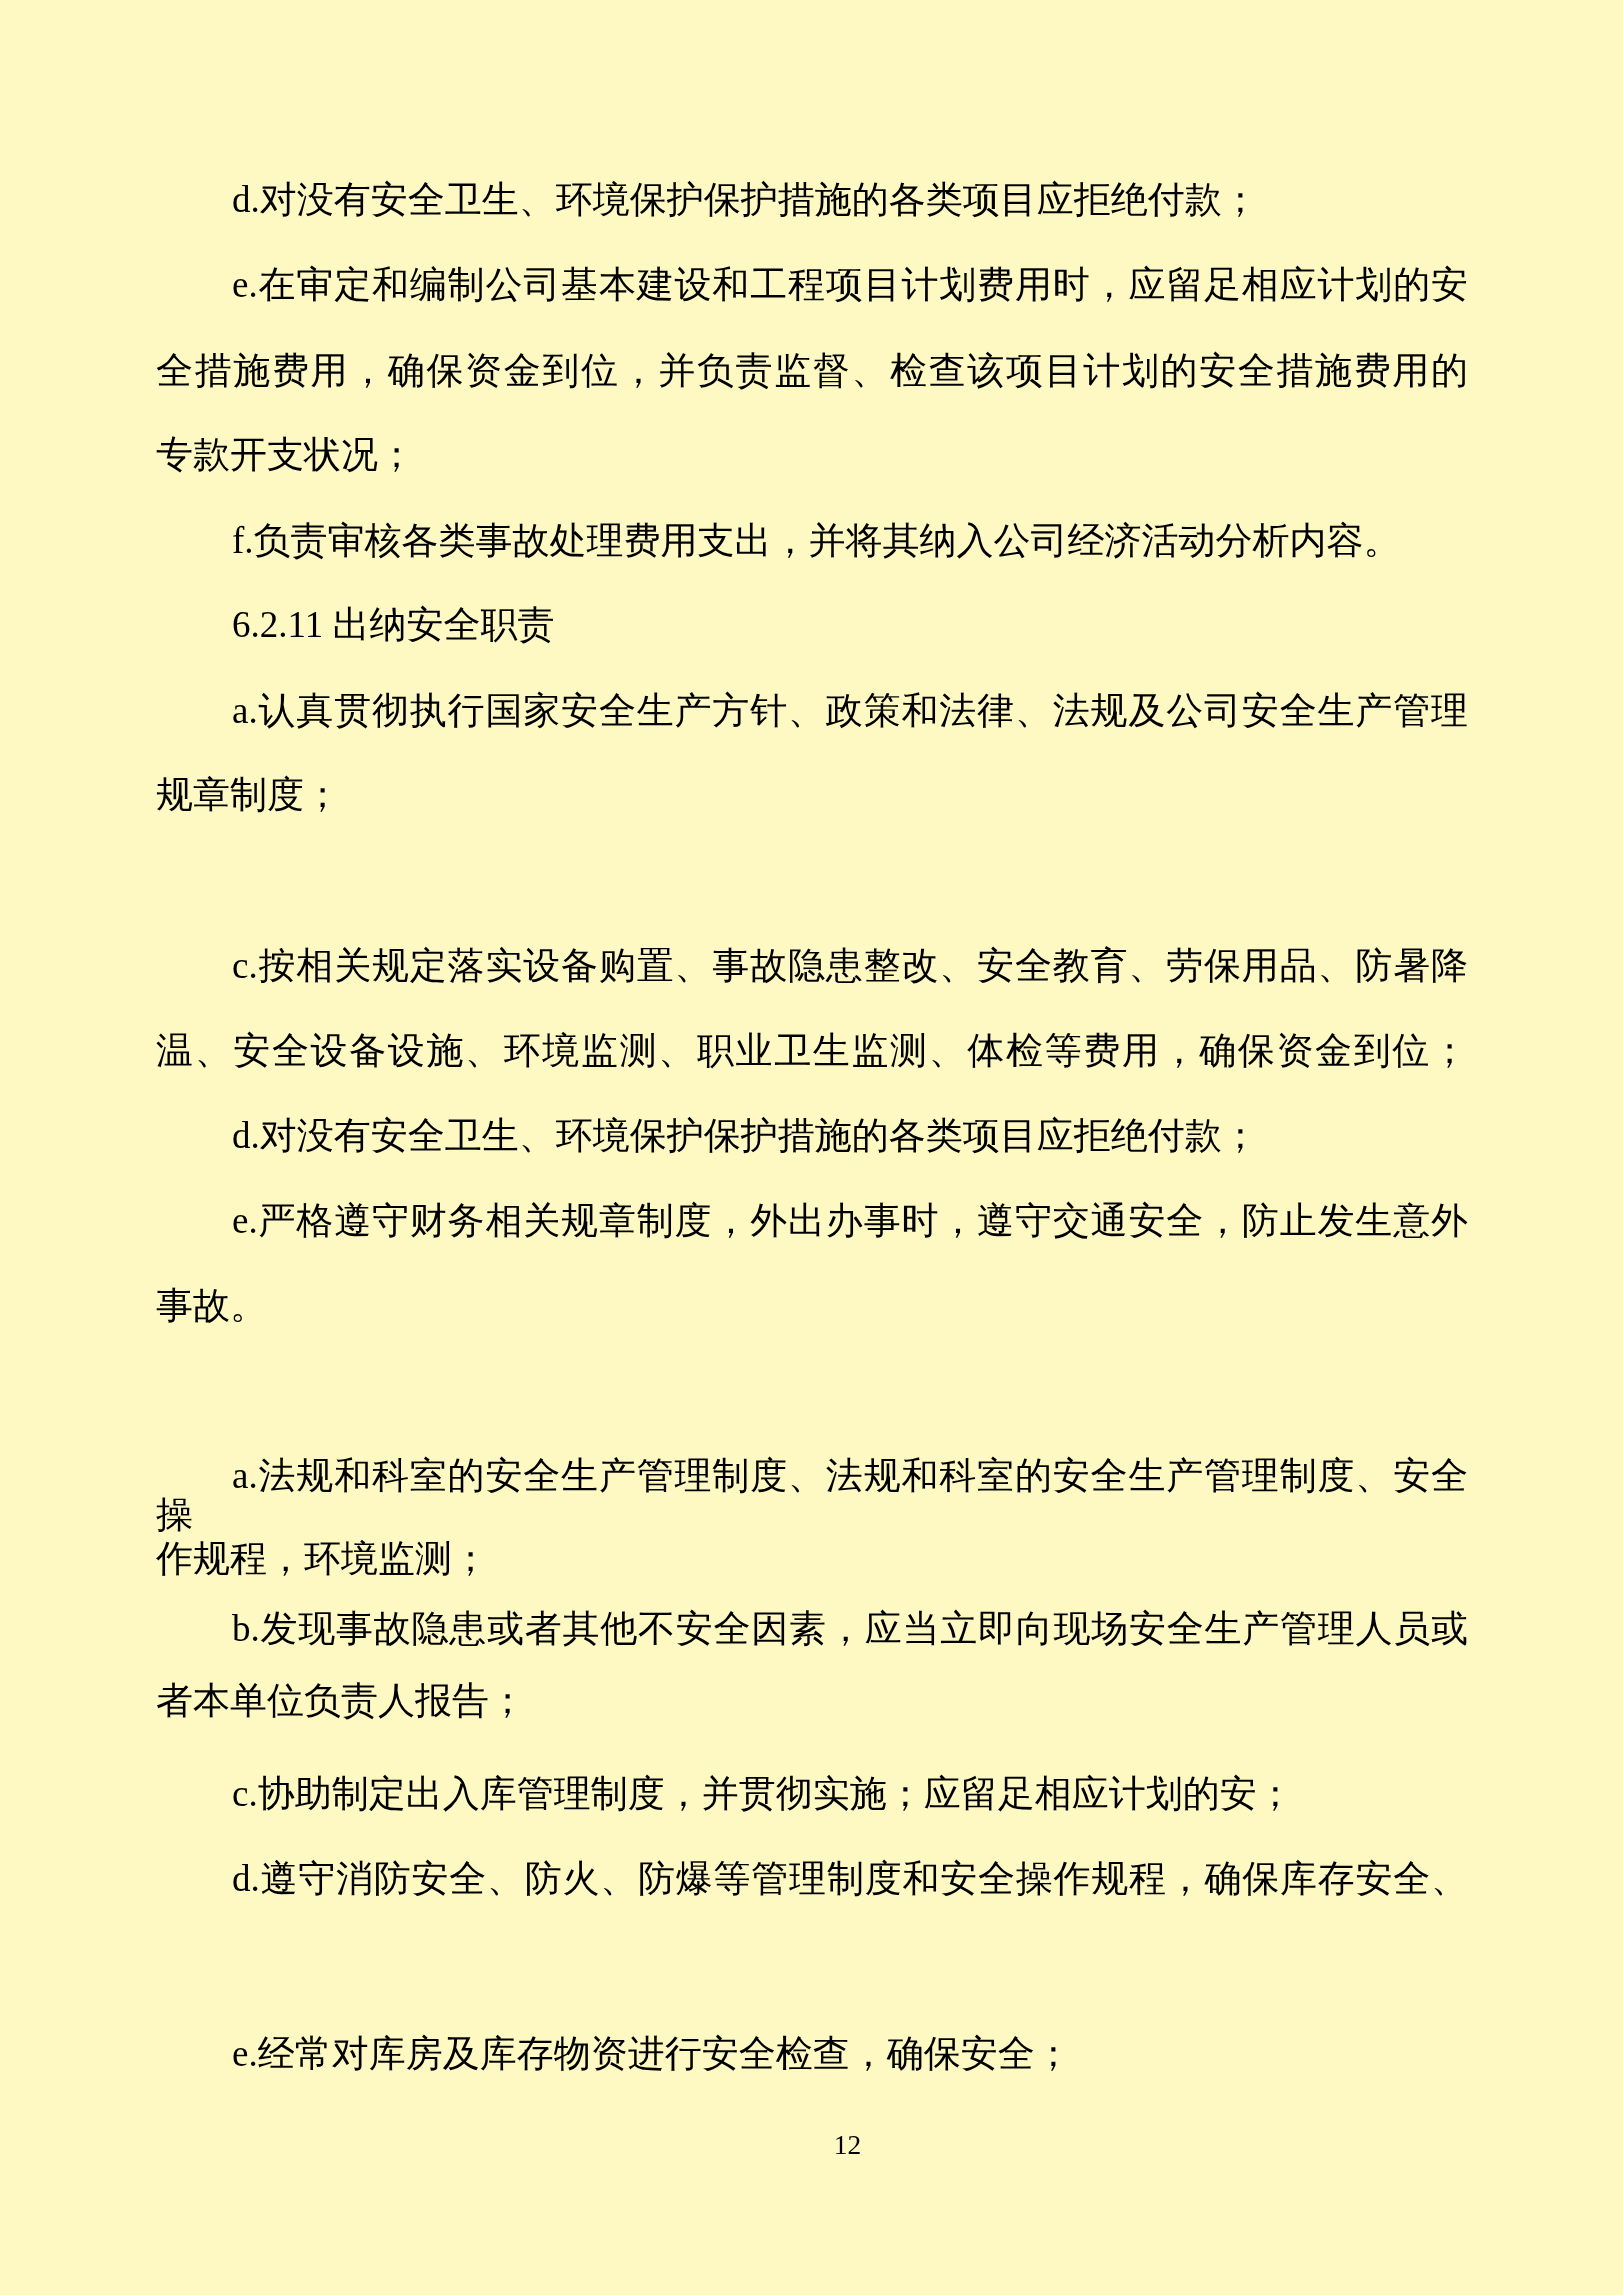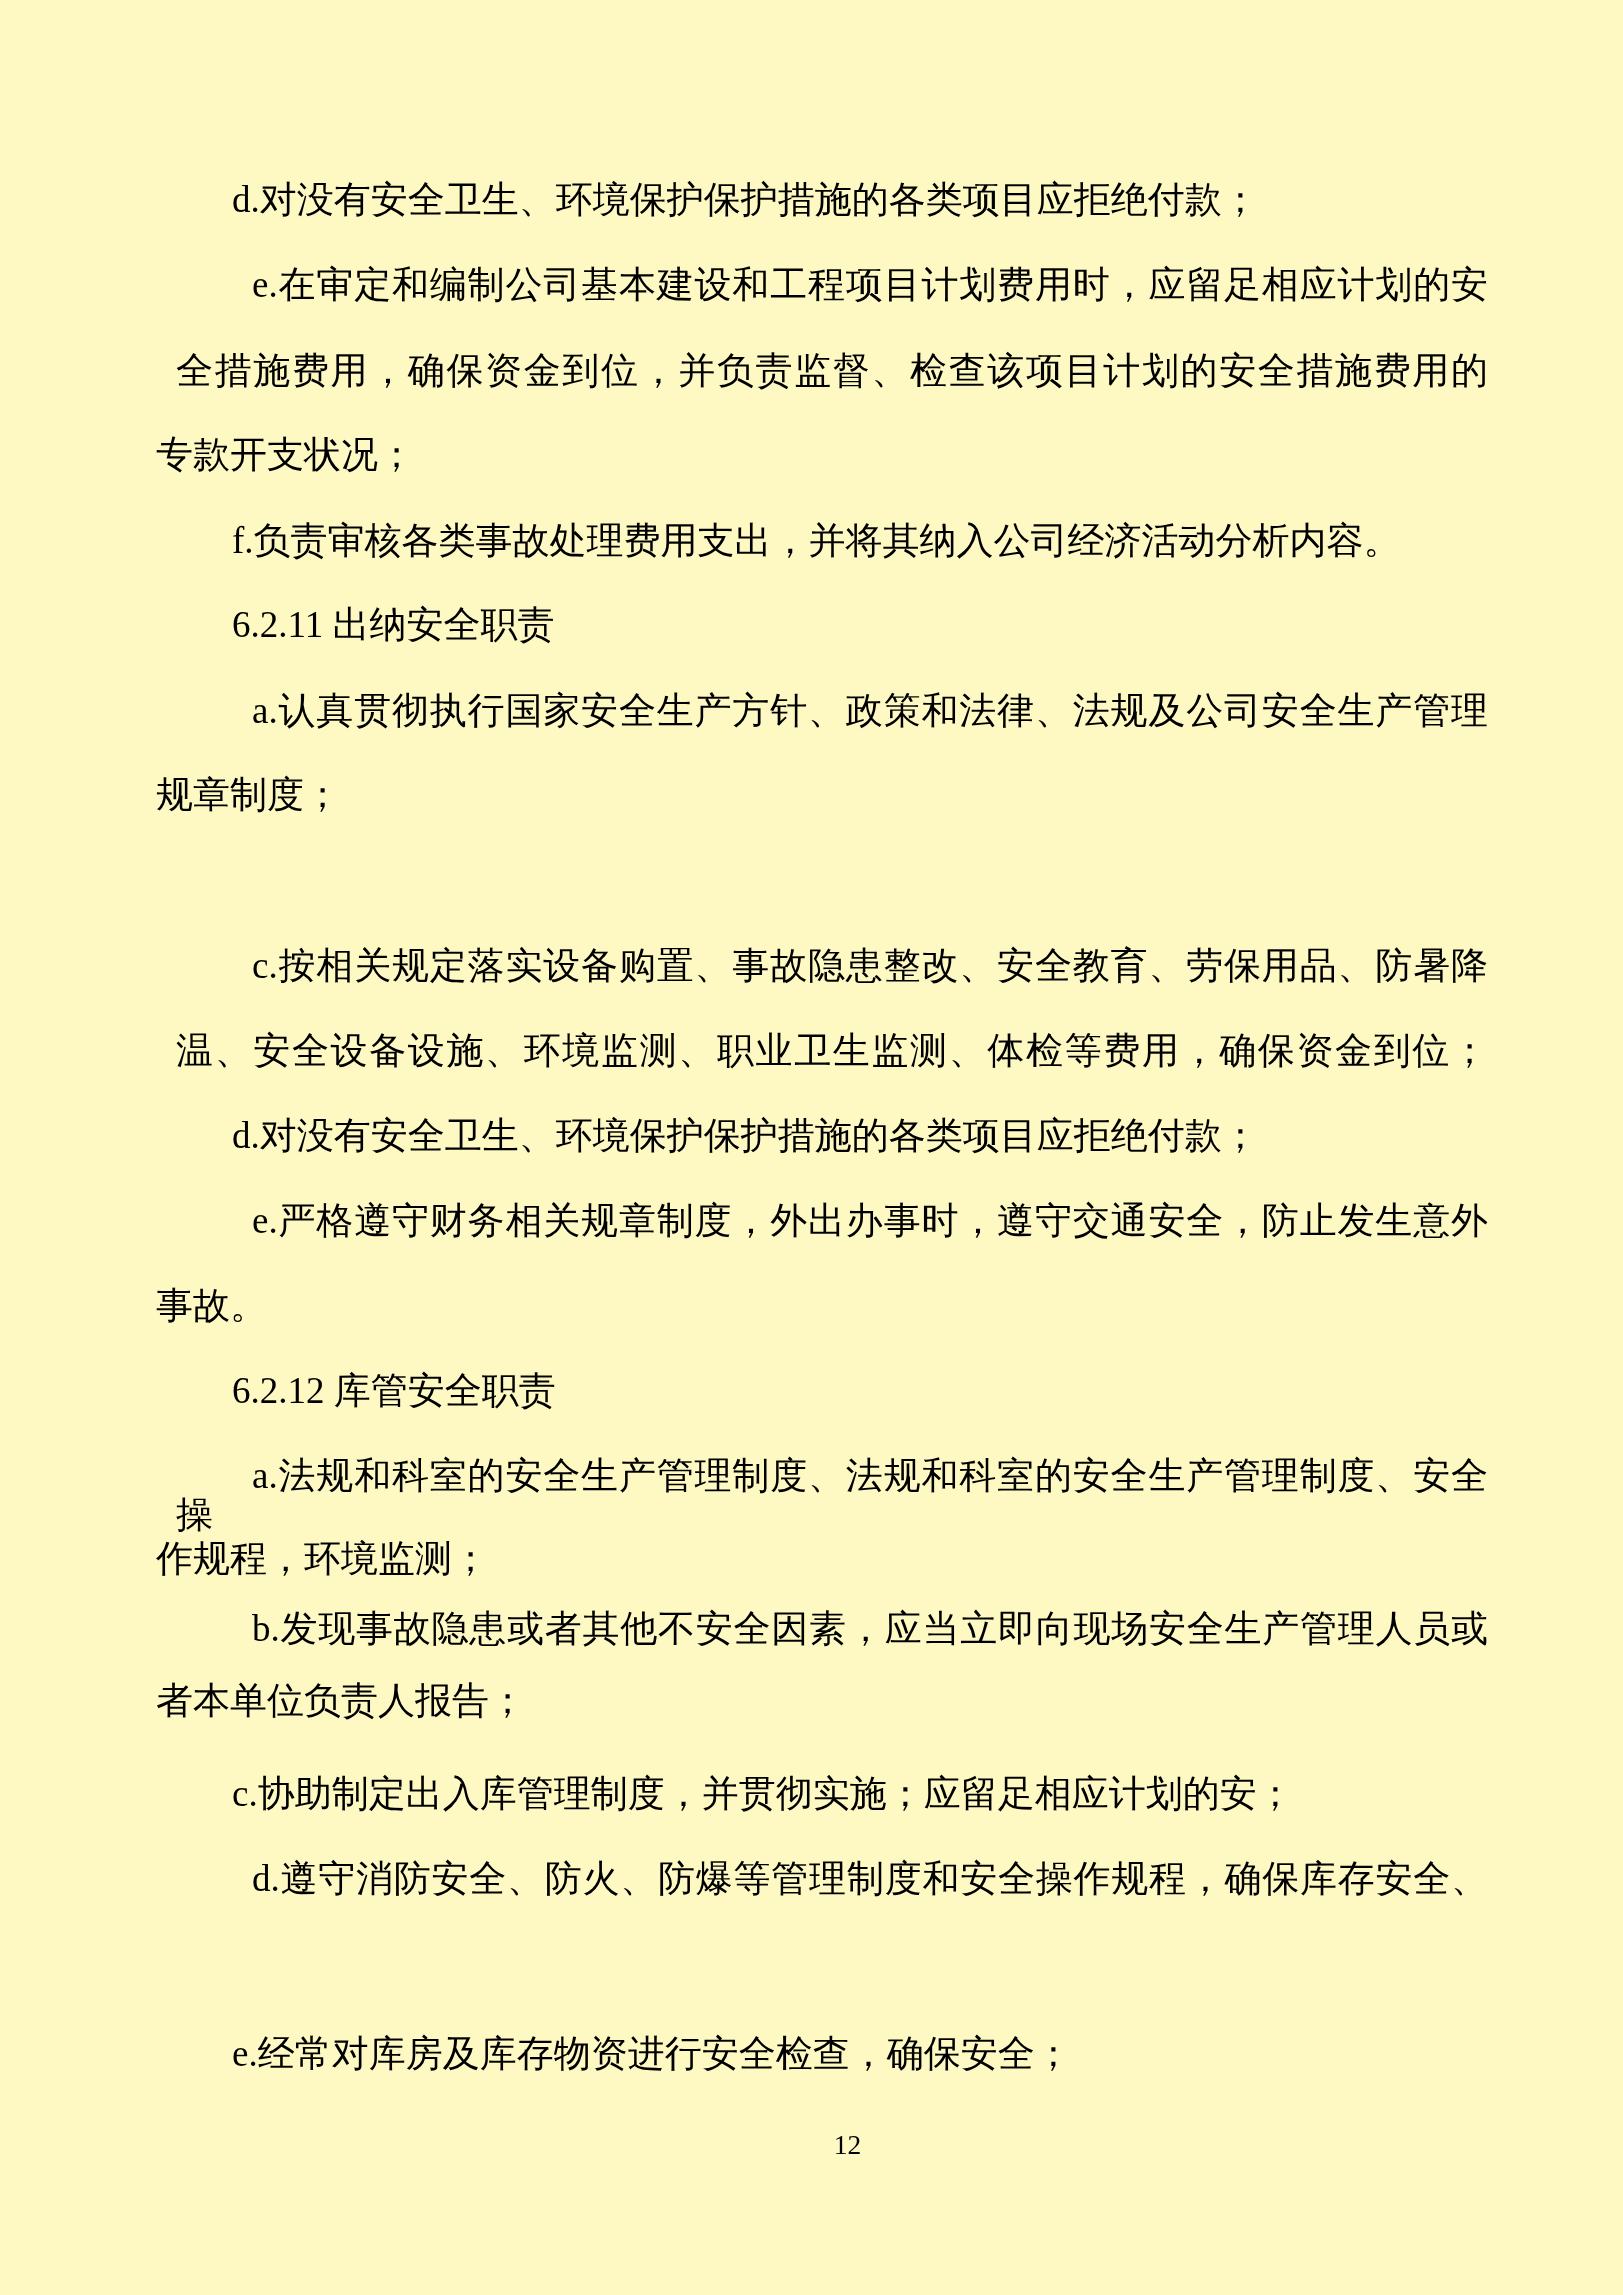--- a/index.html
+++ b/index.html
@@ -26,21 +26,20 @@
     text-align: left;
     letter-spacing: 0;
   }
   .line.indent {
     text-indent: 76px;
   }
   .line.fill {
     text-align: justify;
     text-align-last: justify;
     text-justify: inter-character;
-    margin-left: 20px;
   }
   .page-number {
     position: absolute;
     left: 0;
     top: 2130px;
     width: 1623px;
     text-align: center;
     font-size: 27.4px;
     line-height: 30px;
     padding-left: 36px;
@@ -57,21 +56,20 @@
   <div class="line" style="top:435px">专款开支状况；</div>
   <div class="line indent" style="top:521px">f.负责审核各类事故处理费用支出，并将其纳入公司经济活动分析内容。</div>
   <div class="line indent" style="top:605px">6.2.11 出纳安全职责</div>
   <div class="line indent fill" style="top:691px">a.认真贯彻执行国家安全生产方针、政策和法律、法规及公司安全生产管理</div>
   <div class="line" style="top:775px">规章制度；</div>
   <div class="line indent fill" style="top:946px">c.按相关规定落实设备购置、事故隐患整改、安全教育、劳保用品、防暑降</div>
   <div class="line fill" style="top:1031px">温、安全设备设施、环境监测、职业卫生监测、体检等费用，确保资金到位；</div>
   <div class="line indent" style="top:1116px">d.对没有安全卫生、环境保护保护措施的各类项目应拒绝付款；</div>
   <div class="line indent fill" style="top:1201px">e.严格遵守财务相关规章制度，外出办事时，遵守交通安全，防止发生意外</div>
   <div class="line" style="top:1286px">事故。</div>
-  <div class="line indent" style="top:1371px">6.2.12 库管安全职责</div>
   <div class="line indent fill" style="top:1456px">a.法规和科室的安全生产管理制度、法规和科室的安全生产管理制度、安全操</div>
   <div class="line" style="top:1539px">作规程，环境监测；</div>
   <div class="line indent fill" style="top:1609px">b.发现事故隐患或者其他不安全因素，应当立即向现场安全生产管理人员或</div>
   <div class="line" style="top:1681px">者本单位负责人报告；</div>
   <div class="line indent" style="top:1774px">c.协助制定出入库管理制度，并贯彻实施；应留足相应计划的安；</div>
   <div class="line indent fill" style="top:1859px">d.遵守消防安全、防火、防爆等管理制度和安全操作规程，确保库存安全、</div>
   <div class="line indent" style="top:2034px">e.经常对库房及库存物资进行安全检查，确保安全；</div>
 
   <div class="page-number">12</div>
 

